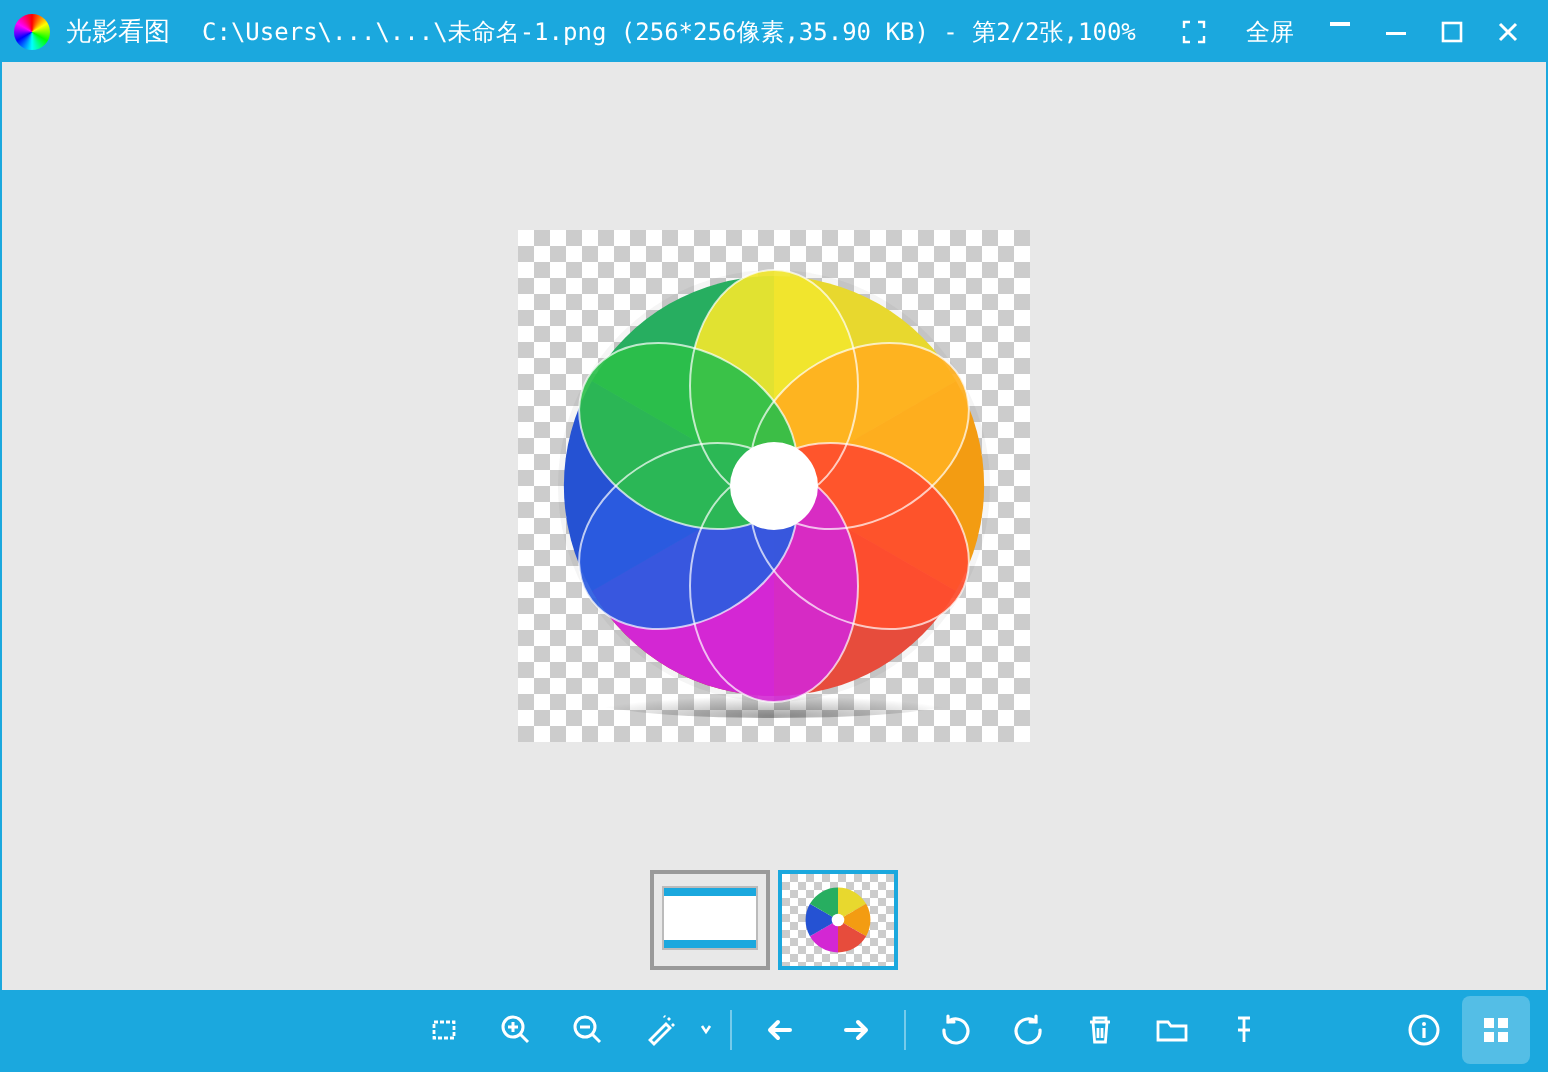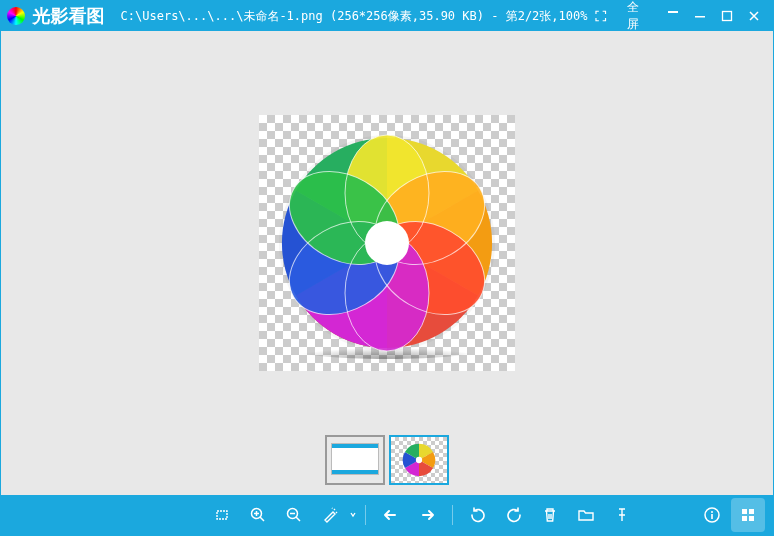--- a/index.html
+++ b/index.html
@@ -1,19 +1,19 @@
 <!DOCTYPE html>
 <html><head>
 <meta charset="utf-8">
 <style>
 *{margin:0;padding:0;box-sizing:border-box}
 body{font-family:"Microsoft YaHei",Arial,sans-serif;width:774px;height:536px;overflow:hidden;background:#e8e8e8;border:1px solid #1ba8de}
 .titlebar{height:30px;background:#1ba8de;display:flex;align-items:center;padding:0 6px;color:#fff;font-size:12px}
 .app-icon{width:18px;height:18px;margin-right:8px;border-radius:50%;background:conic-gradient(#f00,#ff0,#0f0,#0ff,#00f,#f0f,#f00)}
-.title-text{flex:0 0 auto;font-size:18px;font-weight:700}
+.title-text{flex:0 0 auto;font-size:13px;font-weight:400}
 .title-path{margin-left:16px;font-family:Consolas,monospace;font-size:12px;white-space:nowrap}
 .title-spacer{flex:1}
 .win-controls{display:flex;align-items:center;gap:2px}
 .win-btn{width:26px;height:26px;display:flex;align-items:center;justify-content:center;cursor:pointer;color:#fff}
 .fullscreen-btn{display:flex;align-items:center;gap:20px;padding:0 8px;height:26px;cursor:pointer;font-size:12px}
 .viewer{position:relative;height:464px;background:#e8e8e8;display:flex;align-items:center;justify-content:center}
 .image-wrap{width:256px;height:256px;position:relative;margin-top:-40px}
 .checker{position:absolute;inset:0;background-image:
   linear-gradient(45deg,#ccc 25%,transparent 25%),
   linear-gradient(-45deg,#ccc 25%,transparent 25%),

